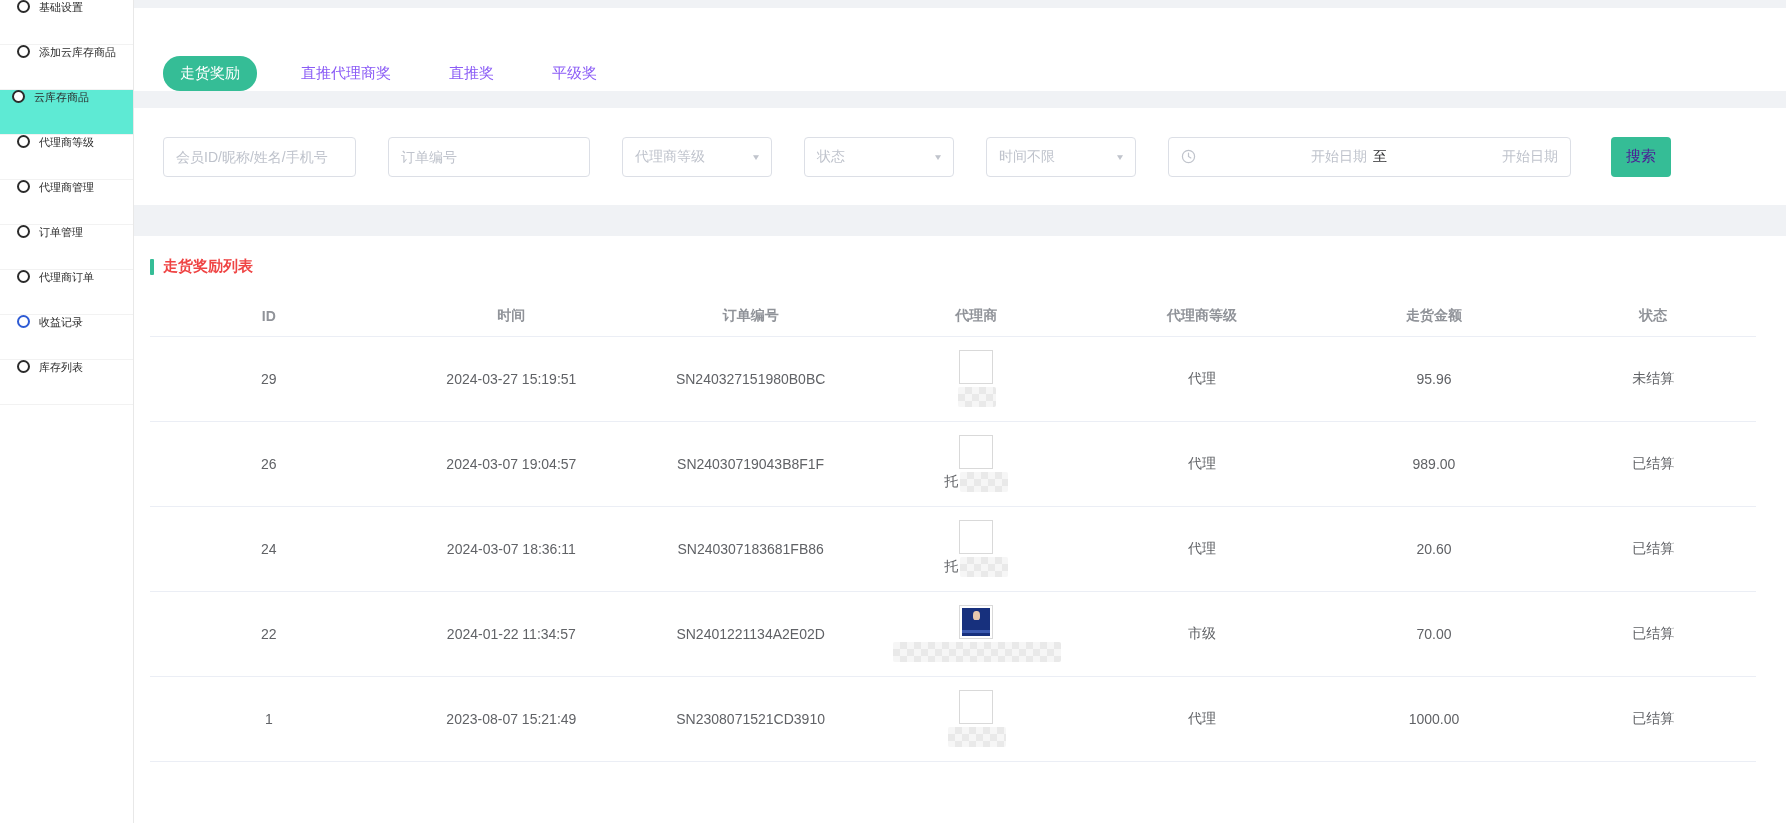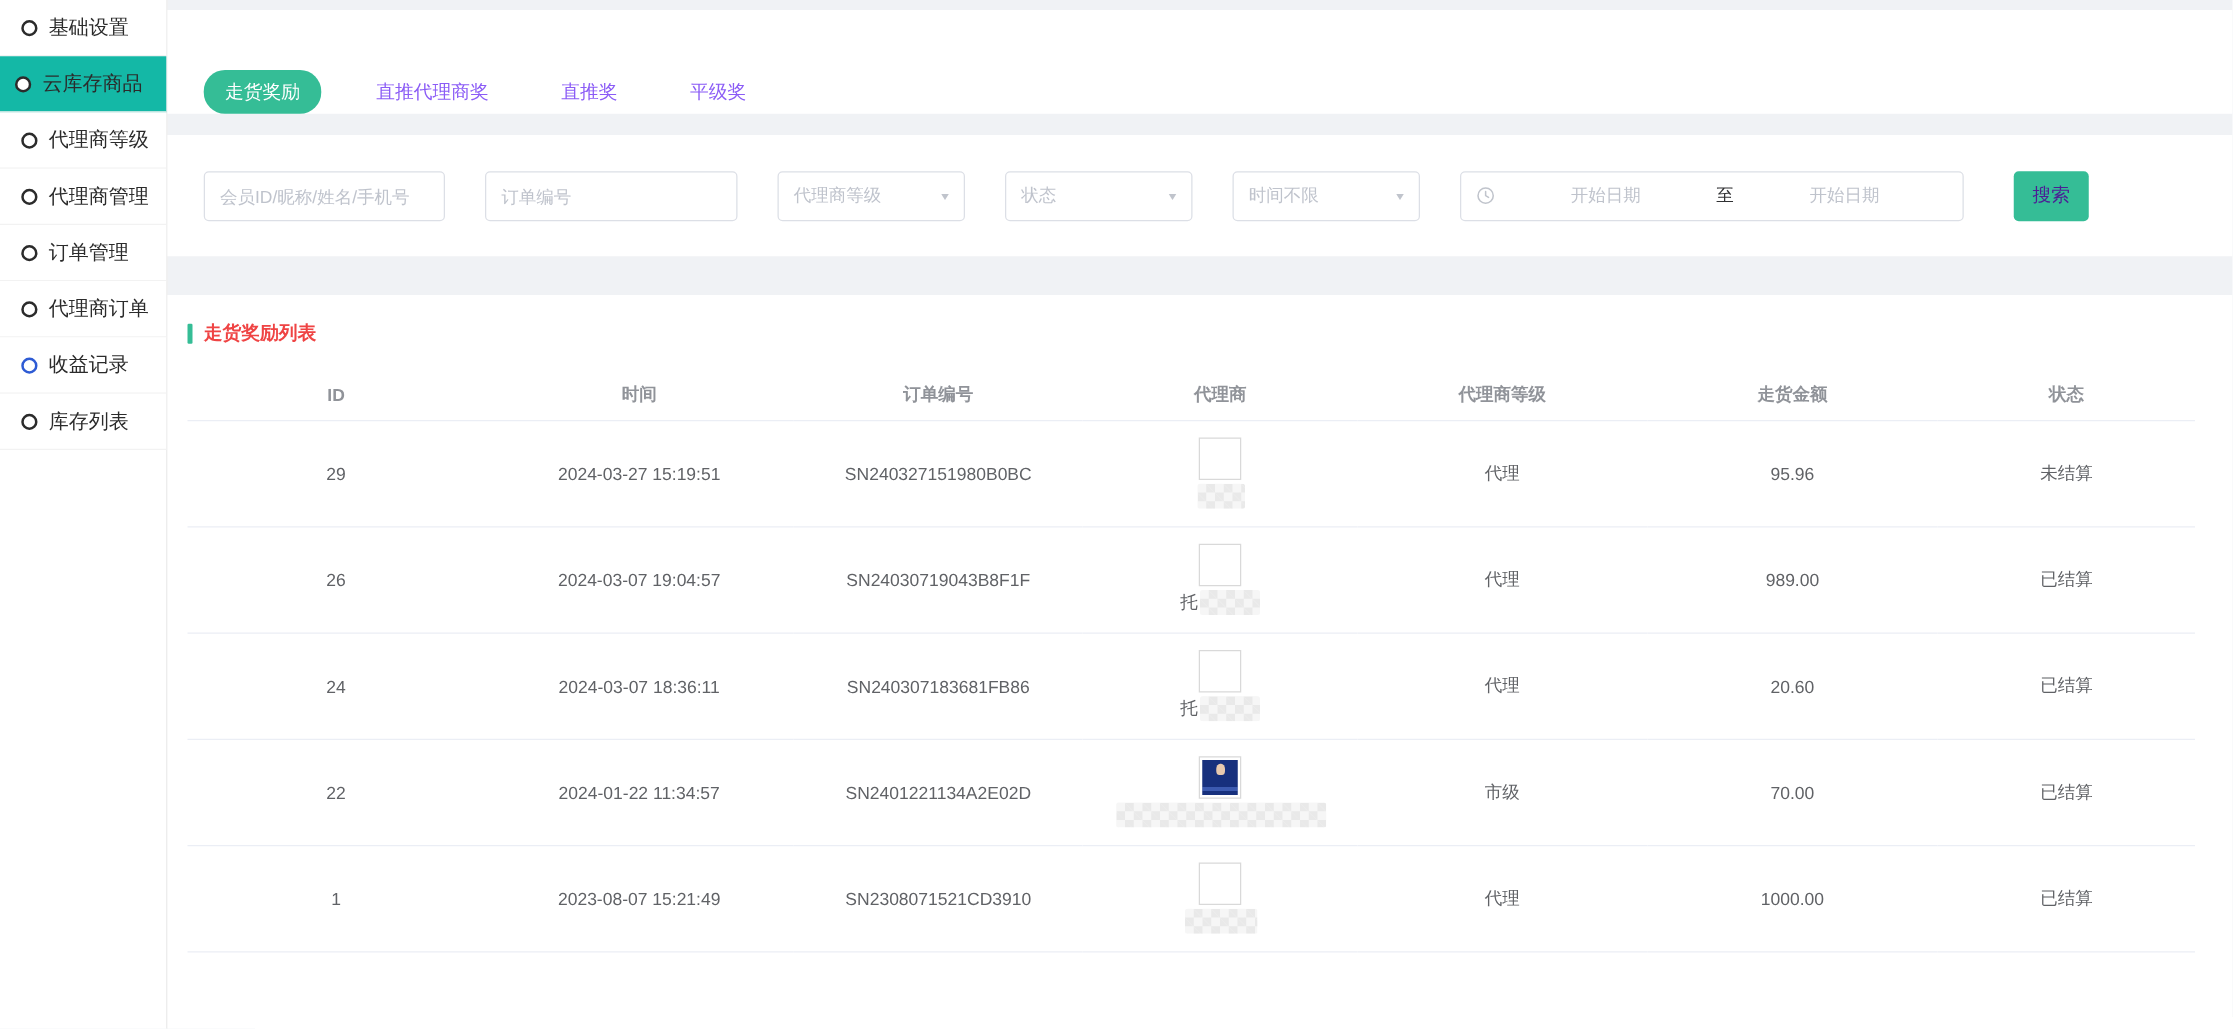--- a/index.html
+++ b/index.html
@@ -5,25 +5,25 @@
   * { margin:0; padding:0; box-sizing:border-box; }
   html,body { width:1786px; height:823px; overflow:hidden; }
   body {
     font-family:"Liberation Sans","DejaVu Sans",sans-serif;
     background:#f0f2f5; color:#303133; display:flex;
   }
 
   
   .sidebar { width:134px; background:#fff; border-right:1px solid #e8e8e8; height:823px; flex:none; }
   .side-item {
-    height:45px; display:flex; align-items:center; gap:9px;
+    height:45px; display:flex; gap:9px;
     padding-left:17px; border-bottom:1px solid #f2f2f2;
-    font-size:16px; color:#2b2b2b; cursor:pointer; background:#fff;
-  }
-  .side-item.hovered { background:#14b8a6;padding-left:12px; }
+    font-size:11px; color:#2b2b2b; cursor:pointer; background:#fff;
+  }
+  .side-item.hovered { background:#5eead4;padding-left:12px; }
   .radio {
     width:13px; height:13px; border-radius:50%;
     border:2px solid #2b2b2b; flex:none; background:#fff;
   }
   .side-item.active .radio { border-color:#2e5bd4; }
 
   
   .main { flex:1; display:flex; flex-direction:column; min-width:0; }
   .gutter-a { height:8px; }
   .gutter-b { height:17px; }
@@ -44,21 +44,21 @@
     font-size:14px; display:flex; align-items:center;
   }
   .f-input { padding:0 12px; color:#303133; }
   .f-input::placeholder { color:#bfc3cc; }
   input.f-input { outline:none; }
   .in-member { width:193px; }
   .in-order  { width:202px; }
   .f-select { width:150px; padding:0 12px; justify-content:space-between; color:#bfc3cc; cursor:pointer; }
   .chevron { color:#c0c4cc; font-size:12px; transform:scaleY(.8); }
   .f-range { width:403px; padding:0 12px; color:#bfc3cc; gap:6px; }
-  .f-range .ph { flex:1; text-align:center; }
+  .f-range .ph { flex:1; text-align:right; }
   .f-range .to { color:#303133; flex:none; }
   .clock { width:15px; height:15px; flex:none; }
   .search-btn {
     margin-left:8px; width:60px; height:40px; border:none; border-radius:4px;
     background:var(--accent); color:#4c1d95; font-size:15px; cursor:pointer;
     font-family:inherit;
   }
 
   
   .table-card { flex:1; display:flex; flex-direction:column; min-height:0; }
@@ -112,20 +112,24 @@
   .m-lg { width:168px; }
   .name-line { display:flex; align-items:center; gap:2px; font-size:14px; color:#606266; }
 </style>
 </head>
 <body>
 
 <aside class="sidebar">
   <div class="side-item">
     <span class="radio"></span>
     <span>基础设置</span>
+  </div>
+  <div class="side-item">
+    <span class="radio"></span>
+    <span>添加云库存商品</span>
   </div>
   <div class="side-item hovered">
     <span class="radio"></span>
     <span>云库存商品</span>
   </div>
   <div class="side-item">
     <span class="radio"></span>
     <span>代理商等级</span>
   </div>
   <div class="side-item">

